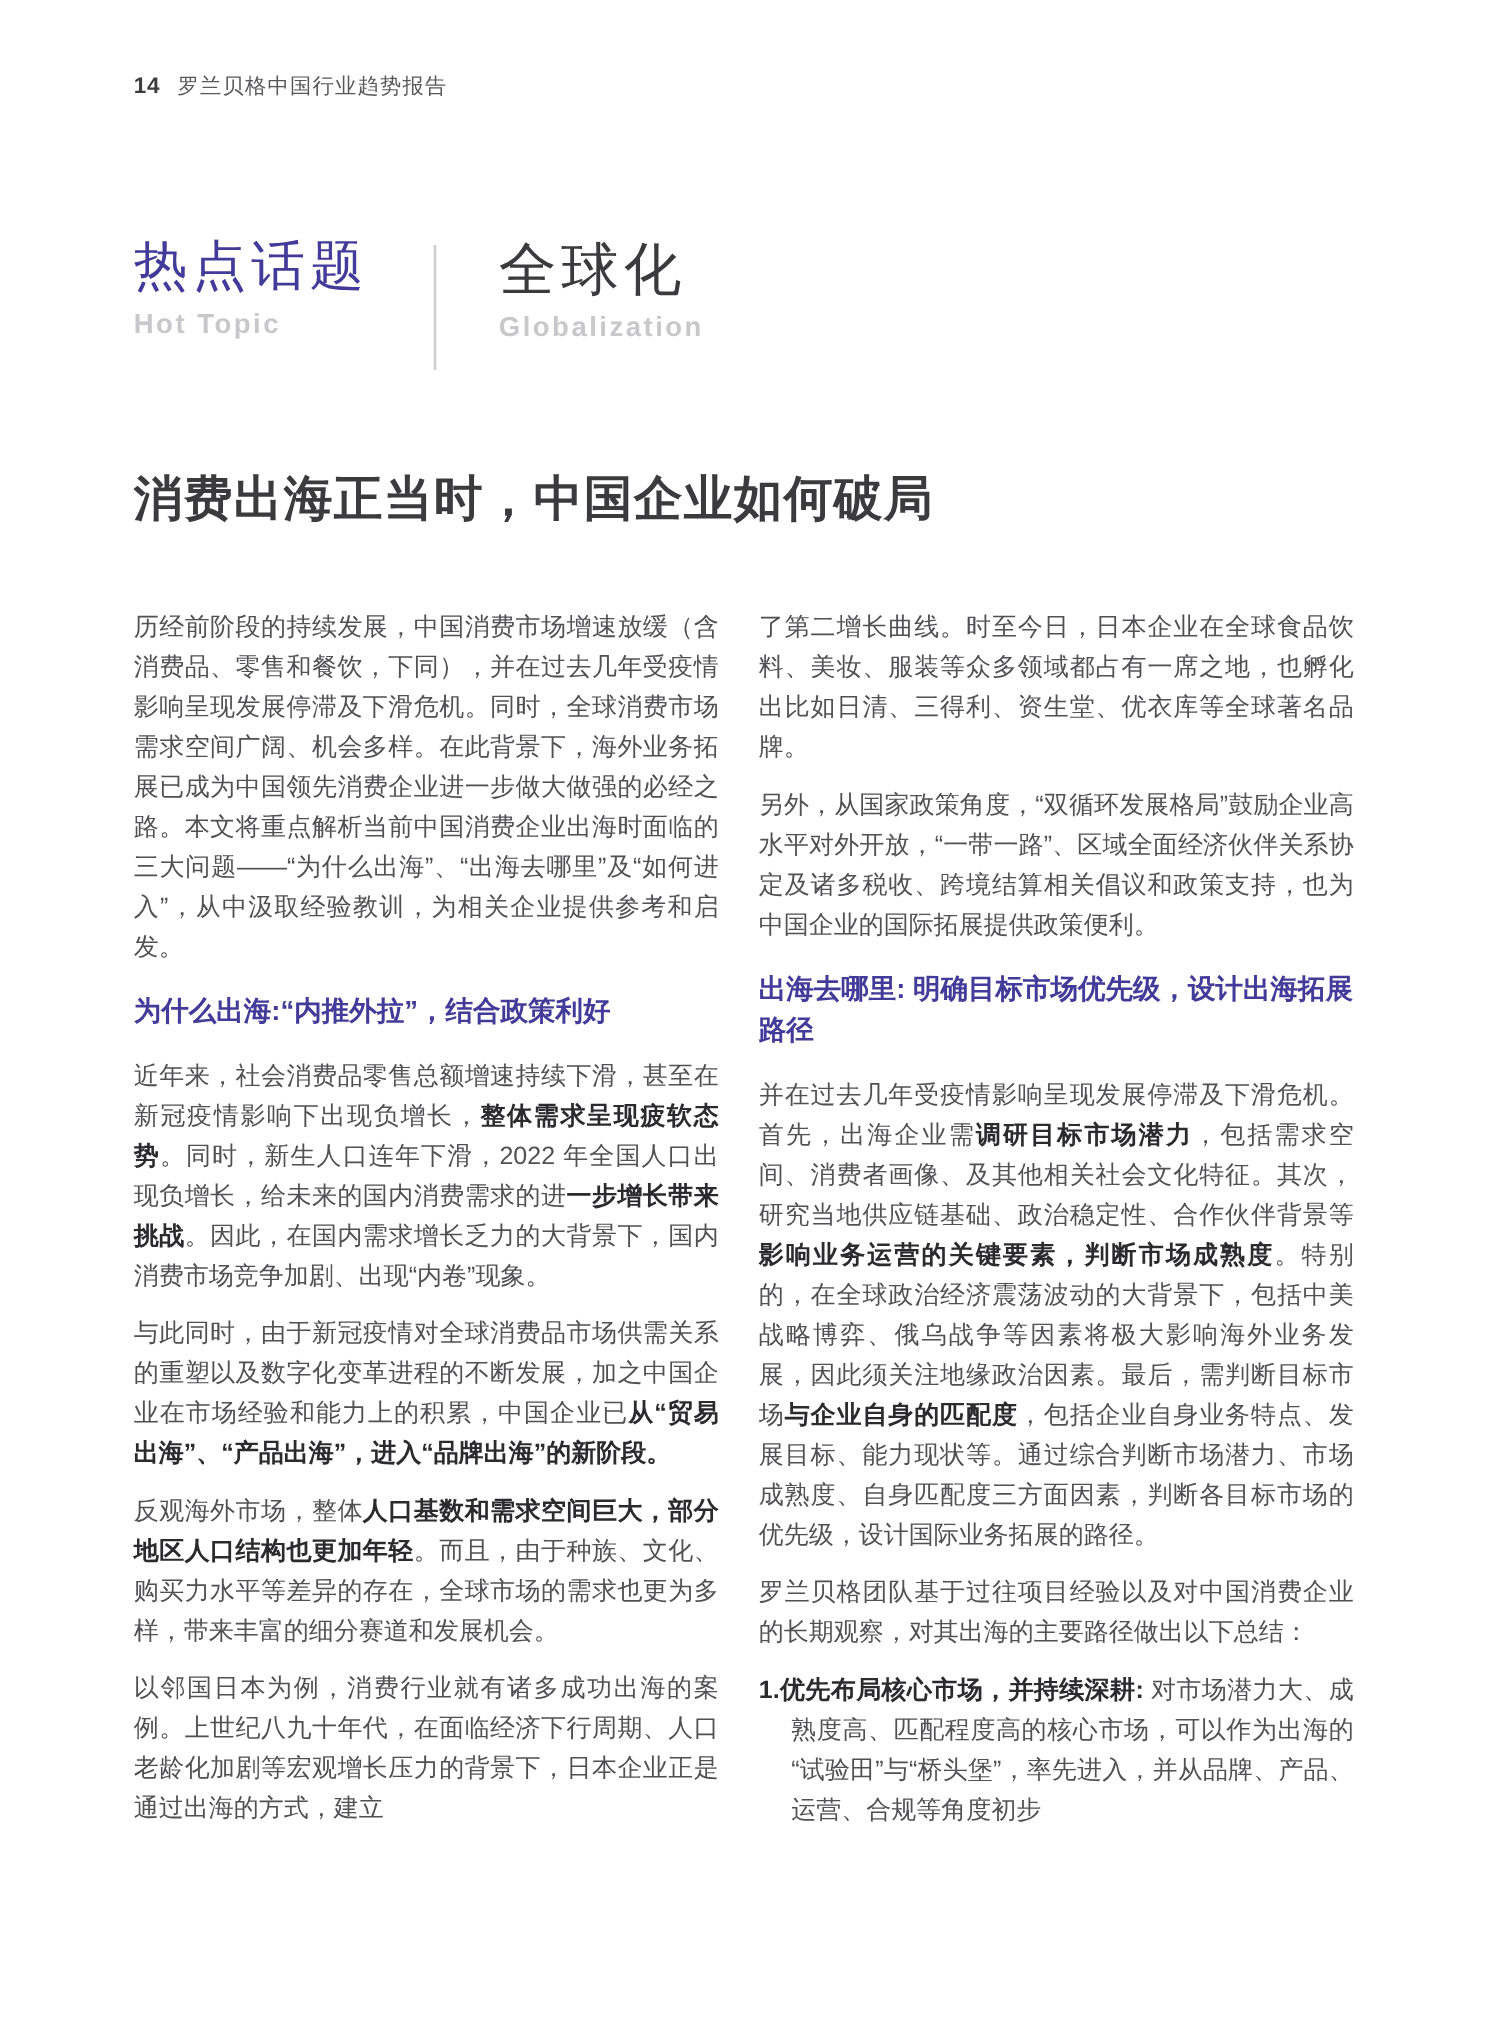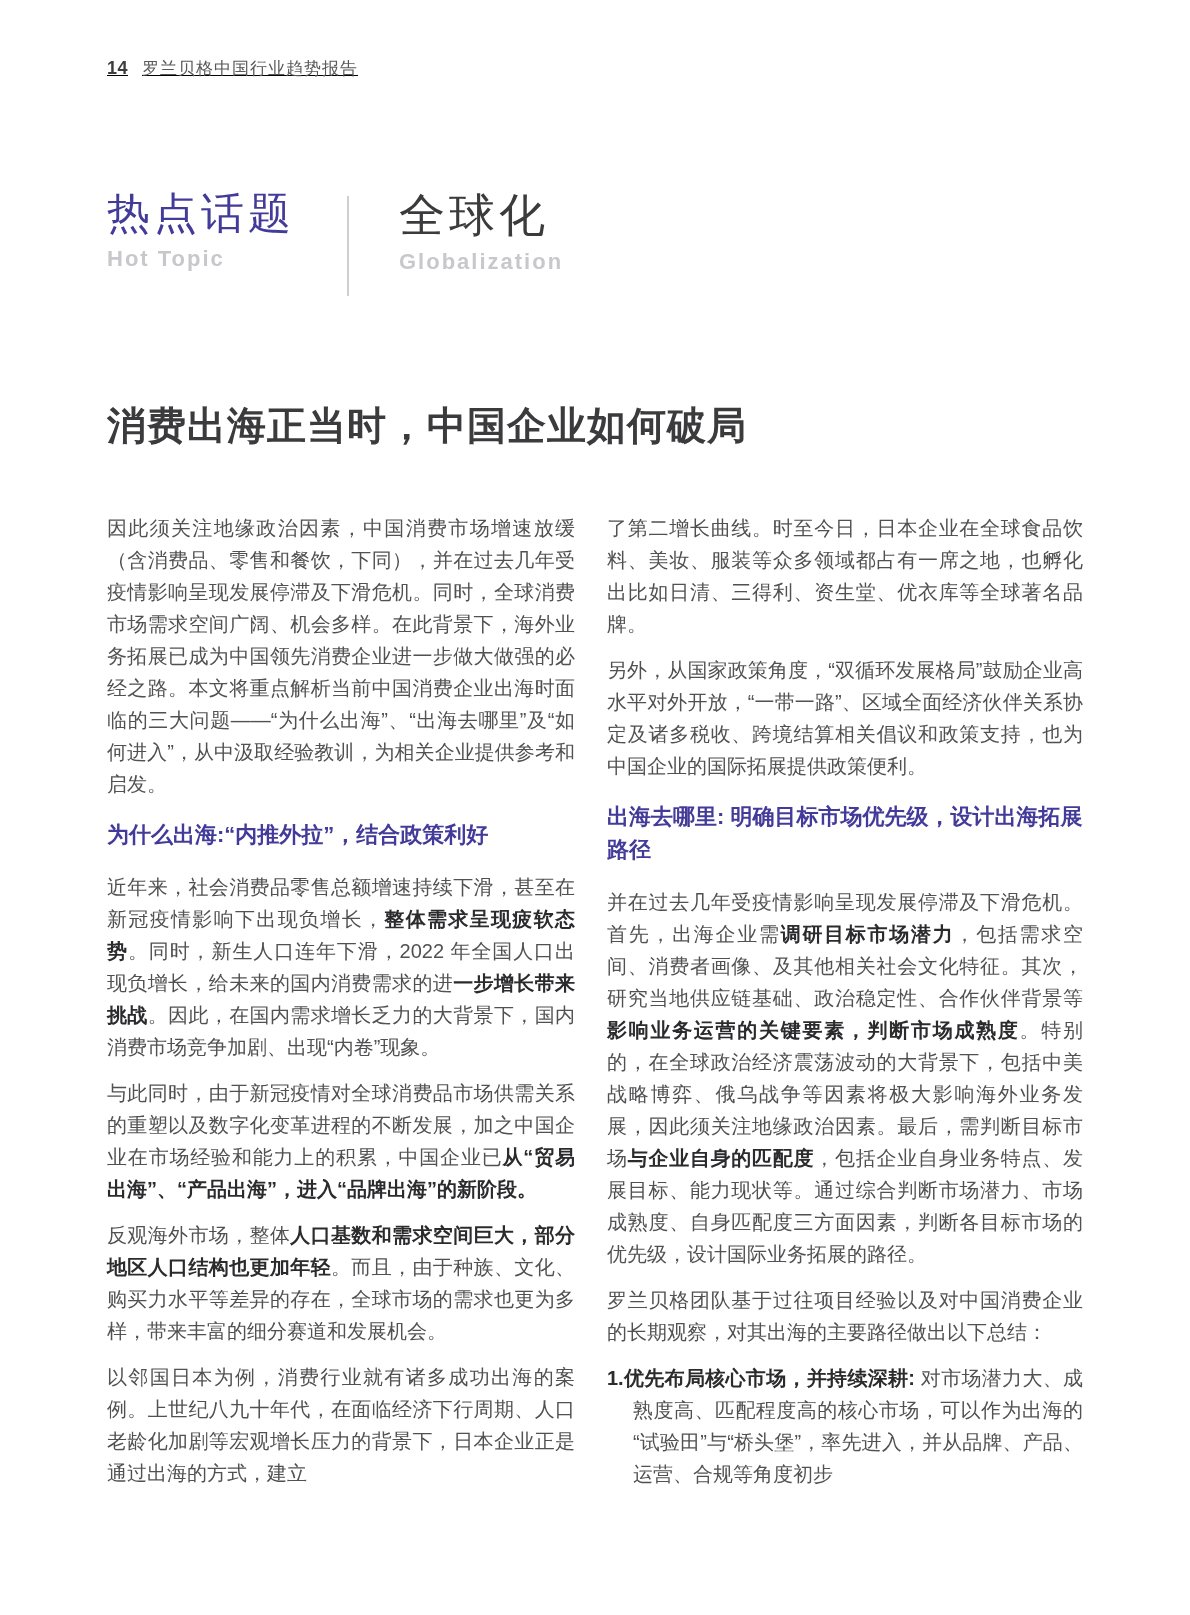--- a/index.html
+++ b/index.html
@@ -17,21 +17,21 @@
     width:1190px;height:1615px;
     font-family:"Liberation Sans","DejaVu Sans",sans-serif;
     overflow:hidden;
   }
   .page{
     width:1190px;height:1615px;
     padding:57px 107px 0 107px;
     position:relative;
   }
   
-  .run-head{display:flex;align-items:baseline;gap:14px;text-decoration:underline;}
+  .run-head{display:flex;align-items:baseline;gap:14px;}
   .run-head .pageno{
     font-size:18px;font-weight:700;color:#3d3d3f;letter-spacing:.5px;
   }
   .run-head .rtitle{
     font-size:17px;font-weight:500;color:var(--header-text);letter-spacing:1px;text-align:center;
   }
   
   .topic{
     margin-top:108px;
     display:flex;align-items:flex-start;
@@ -46,21 +46,21 @@
     margin-top:6px;
     font-size:22px;font-weight:700;letter-spacing:2px;
     color:var(--muted-label);
   }
   .topic-divider{
     width:2px;height:100px;background:var(--divider);
     margin:8px 50px 0 0;flex:0 0 2px;
   }
   
   .article-title{
-    margin-top:106px;
+    margin-top:80px;
     font-size:39px;font-weight:800;letter-spacing:1px;
     color:var(--title-dark);line-height:48px;
   }
   
   .columns{
     margin-top:62px;
     display:grid;
     grid-template-columns:468px 476px;
     column-gap:32px;
   }
@@ -100,21 +100,21 @@
     <div class="topic-right">
       <div class="topic-cn dark">全球化</div>
       <div class="topic-en">Globalization</div>
     </div>
   </section>
 
   <h1 class="article-title">消费出海正当时，中国企业如何破局</h1>
 
   <main class="columns">
     <div class="col" id="col-left">
-        <p class="para"><span>因此须关注地缘政治因素，中国消费市场增速放缓（含消费品、零售和餐饮，下同），并在过去几年受疫情影响呈现发展停滞及下滑危机。同时，全球消费市场需求空间广阔、机会多样。在此背景下，海外业务拓展已成为中国领先消费企业进一步做大做强的必经之路。本文将重点解析当前中国消费企业出海时面临的三大问题——“为什么出海”、“出海去哪里”及“如何进入”，从中汲取经验教训，为相关企业提供参考和启发。</span></p>
+        <p class="para"><span>历经前阶段的持续发展，中国消费市场增速放缓（含消费品、零售和餐饮，下同），并在过去几年受疫情影响呈现发展停滞及下滑危机。同时，全球消费市场需求空间广阔、机会多样。在此背景下，海外业务拓展已成为中国领先消费企业进一步做大做强的必经之路。本文将重点解析当前中国消费企业出海时面临的三大问题——“为什么出海”、“出海去哪里”及“如何进入”，从中汲取经验教训，为相关企业提供参考和启发。</span></p>
         <h2 class="sec-heading"><b>为什么出海:“内推外拉”，结合政策利好</b></h2>
         <p class="para"><span>近年来，社会消费品零售总额增速持续下滑，甚至在新冠疫情影响下出现负增长，</span><b>整体需求呈现疲软态势</b><span>。同时，新生人口连年下滑，2022 年全国人口出现负增长，给未来的国内消费需求的进</span><b>一步增长带来挑战</b><span>。因此，在国内需求增长乏力的大背景下，国内消费市场竞争加剧、出现“内卷”现象。</span></p>
         <p class="para"><span>与此同时，由于新冠疫情对全球消费品市场供需关系的重塑以及数字化变革进程的不断发展，加之中国企业在市场经验和能力上的积累，中国企业已</span><b>从“贸易出海”、“产品出海”，进入“品牌出海”的新阶段。</b></p>
         <p class="para"><span>反观海外市场，整体</span><b>人口基数和需求空间巨大，部分地区人口结构也更加年轻</b><span>。而且，由于种族、文化、购买力水平等差异的存在，全球市场的需求也更为多样，带来丰富的细分赛道和发展机会。</span></p>
         <p class="para"><span>以邻国日本为例，消费行业就有诸多成功出海的案例。上世纪八九十年代，在面临经济下行周期、人口老龄化加剧等宏观增长压力的背景下，日本企业正是通过出海的方式，建立</span></p>
       </div>
     <div class="col" id="col-right">
         <p class="para"><span>了第二增长曲线。时至今日，日本企业在全球食品饮料、美妆、服装等众多领域都占有一席之地，也孵化出比如日清、三得利、资生堂、优衣库等全球著名品牌。</span></p>
         <p class="para"><span>另外，从国家政策角度，“双循环发展格局”鼓励企业高水平对外开放，“一带一路”、区域全面经济伙伴关系协定及诸多税收、跨境结算相关倡议和政策支持，也为中国企业的国际拓展提供政策便利。</span></p>
         <h2 class="sec-heading"><b>出海去哪里: 明确目标市场优先级，设计出海拓展路径</b></h2>

